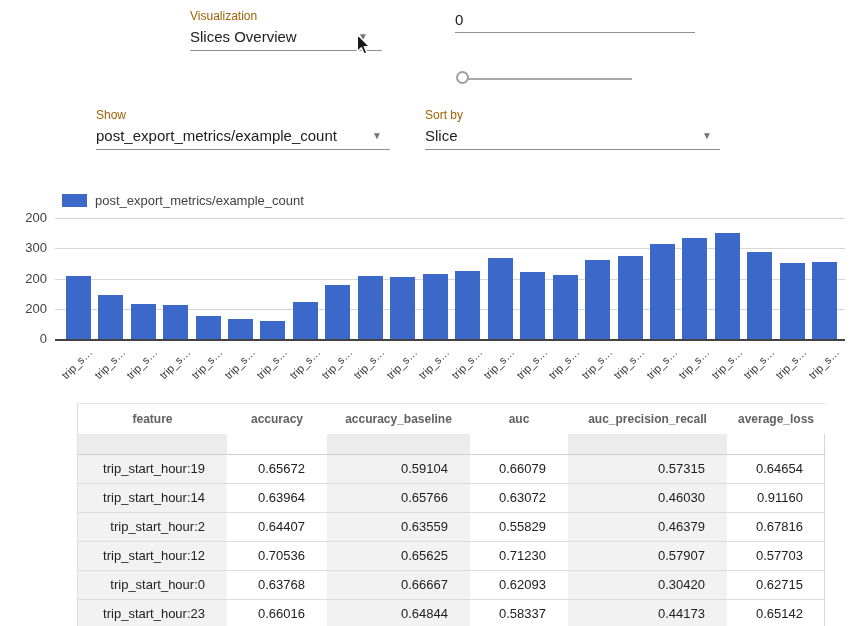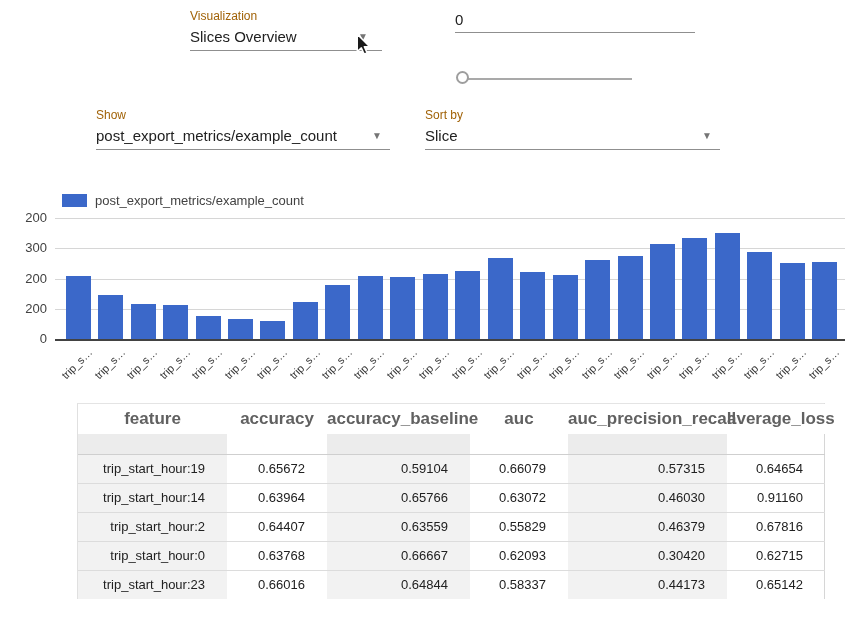--- a/index.html
+++ b/index.html
@@ -42,21 +42,21 @@
     position:absolute; white-space:nowrap; font-size:11px; color:#333;
     transform:rotate(-45deg); transform-origin:100% 0;
   }
   
   #tablewrap {
     position:absolute; left:77px; top:403px; width:748px;
     border-left:1px solid #e0e0e0; border-right:1px solid #d6d6d6; border-top:1px solid #e4e4e4;
   }
   table { border-collapse:collapse; table-layout:fixed; width:747px; }
   th {
-    font-size:17px; font-weight:bold; color:#616161; height:30px;
+    font-size:12px; font-weight:bold; color:#616161; height:30px;
     text-align:center; background:#fff; font-weight:700;
   }
   tr.filter-row td { height:20px; border-bottom:1px solid #cfcfcf; }
   tr.filter-row td.shaded { background:#ececec; }
   tbody td {
     font-size:13px; color:#212121; height:29px; text-align:right; padding-right:22px;
     border-top:1px solid #dcdcdc;
   }
   tbody tr:first-child td { border-top:none; }
   tbody td.shaded { background:#f2f2f2; }
@@ -215,20 +215,28 @@
           </tr>
           <tr>
             <td class="shaded">trip_start_hour:2</td>
             <td>0.64407</td>
             <td class="shaded">0.63559</td>
             <td>0.55829</td>
             <td class="shaded">0.46379</td>
             <td>0.67816</td>
           </tr>
           <tr>
+            <td class="shaded">trip_start_hour:12</td>
+            <td>0.70536</td>
+            <td class="shaded">0.65625</td>
+            <td>0.71230</td>
+            <td class="shaded">0.57907</td>
+            <td>0.57703</td>
+          </tr>
+          <tr>
             <td class="shaded">trip_start_hour:0</td>
             <td>0.63768</td>
             <td class="shaded">0.66667</td>
             <td>0.62093</td>
             <td class="shaded">0.30420</td>
             <td>0.62715</td>
           </tr>
           <tr>
             <td class="shaded">trip_start_hour:23</td>
             <td>0.66016</td>

